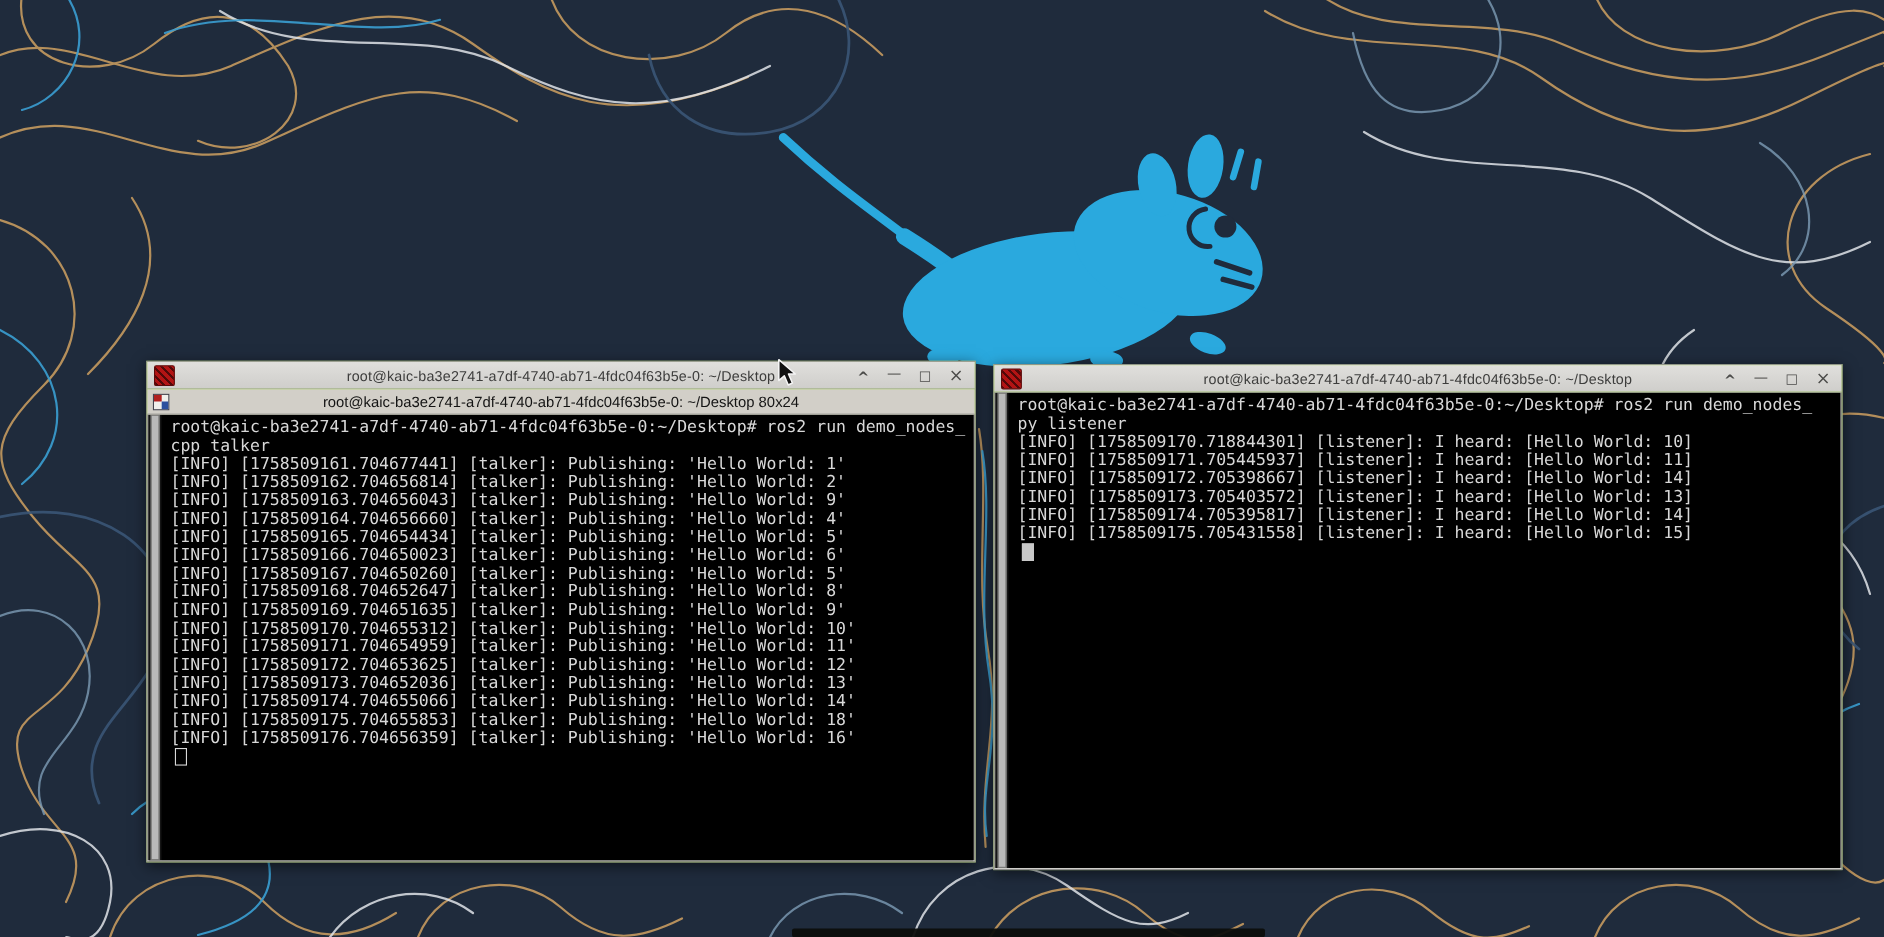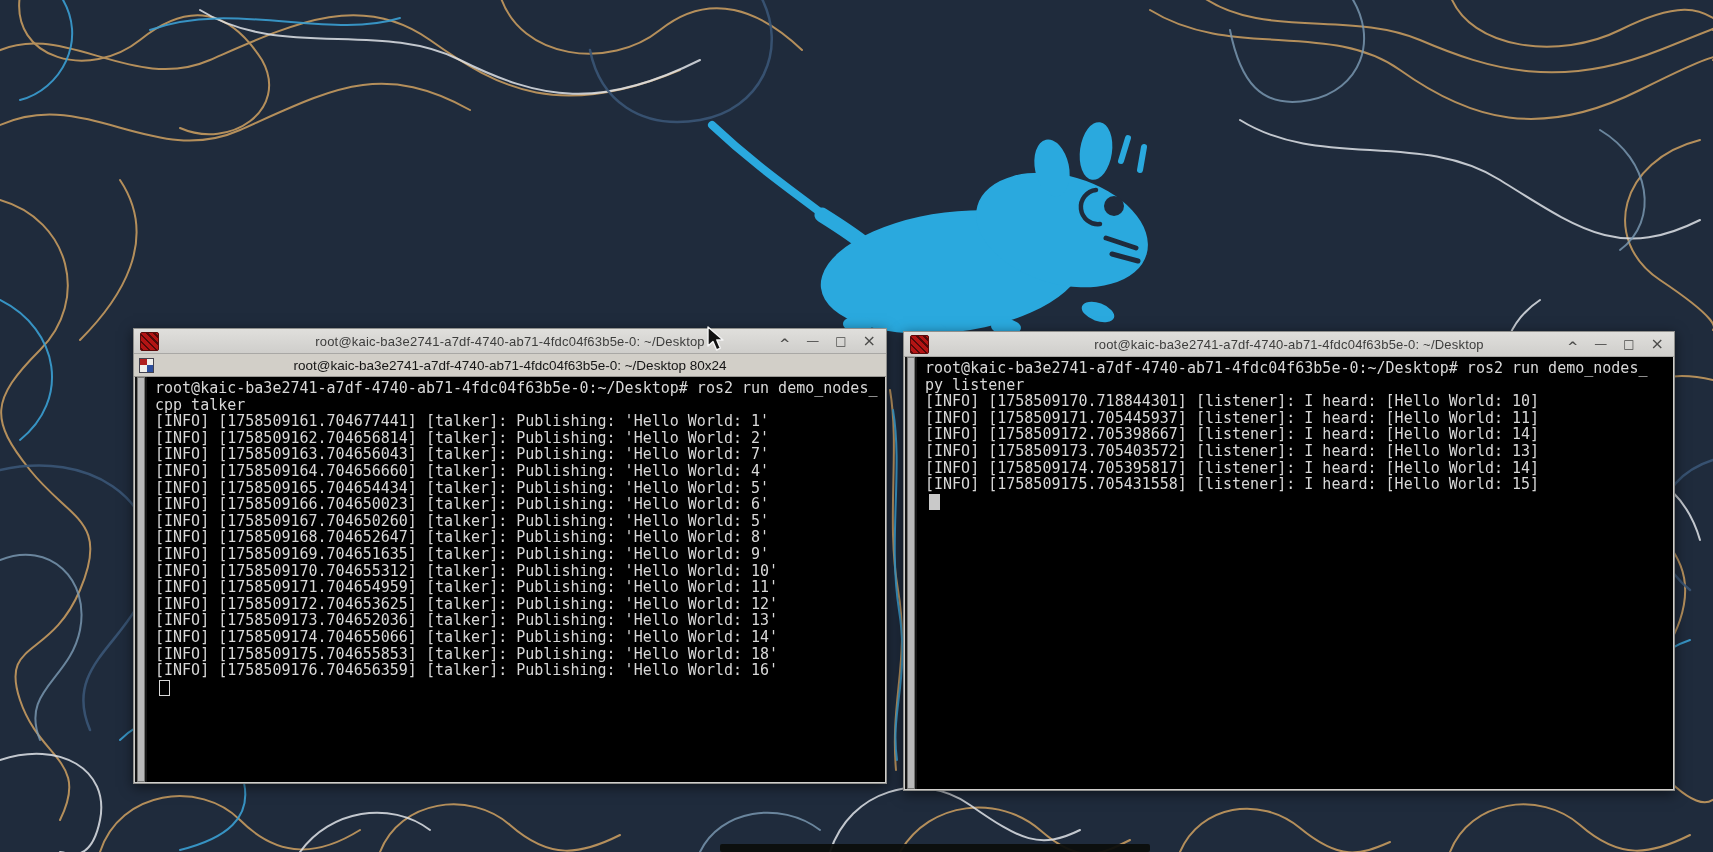--- a/index.html
+++ b/index.html
@@ -166,21 +166,21 @@
     <div class="term-wrap">
       <div class="term-scrollbar">
           <span class="term-thumb"></span>
         </div>
       <div class="term">
         <div>
             <div class="term-line">root@kaic-ba3e2741-a7df-4740-ab71-4fdc04f63b5e-0:~/Desktop# ros2 run demo_nodes_</div>
             <div class="term-line">cpp talker</div>
             <div class="term-line">[INFO] [1758509161.704677441] [talker]: Publishing: 'Hello World: 1'</div>
             <div class="term-line">[INFO] [1758509162.704656814] [talker]: Publishing: 'Hello World: 2'</div>
-            <div class="term-line">[INFO] [1758509163.704656043] [talker]: Publishing: 'Hello World: 7'</div>
+            <div class="term-line">[INFO] [1758509163.704656043] [talker]: Publishing: 'Hello World: 9'</div>
             <div class="term-line">[INFO] [1758509164.704656660] [talker]: Publishing: 'Hello World: 4'</div>
             <div class="term-line">[INFO] [1758509165.704654434] [talker]: Publishing: 'Hello World: 5'</div>
             <div class="term-line">[INFO] [1758509166.704650023] [talker]: Publishing: 'Hello World: 6'</div>
             <div class="term-line">[INFO] [1758509167.704650260] [talker]: Publishing: 'Hello World: 5'</div>
             <div class="term-line">[INFO] [1758509168.704652647] [talker]: Publishing: 'Hello World: 8'</div>
             <div class="term-line">[INFO] [1758509169.704651635] [talker]: Publishing: 'Hello World: 9'</div>
             <div class="term-line">[INFO] [1758509170.704655312] [talker]: Publishing: 'Hello World: 10'</div>
             <div class="term-line">[INFO] [1758509171.704654959] [talker]: Publishing: 'Hello World: 11'</div>
             <div class="term-line">[INFO] [1758509172.704653625] [talker]: Publishing: 'Hello World: 12'</div>
             <div class="term-line">[INFO] [1758509173.704652036] [talker]: Publishing: 'Hello World: 13'</div>

